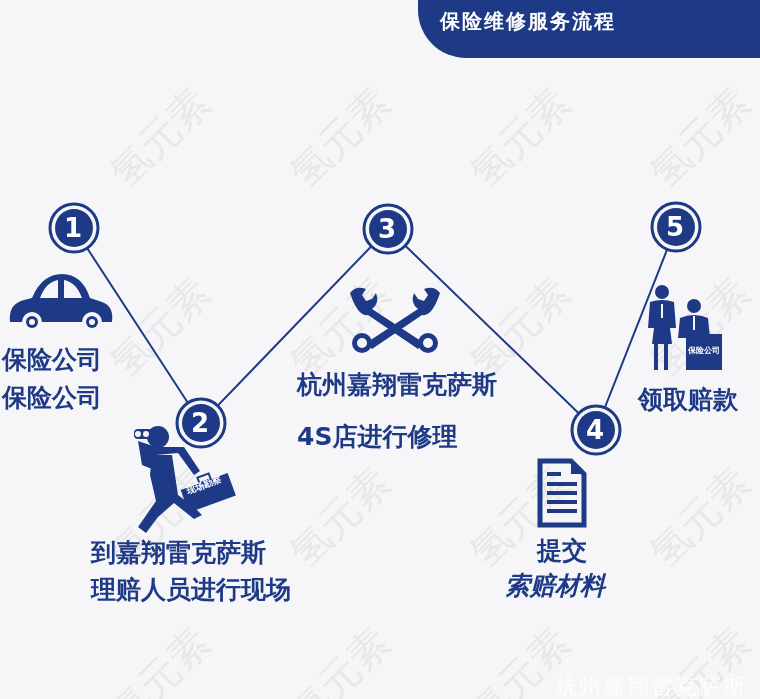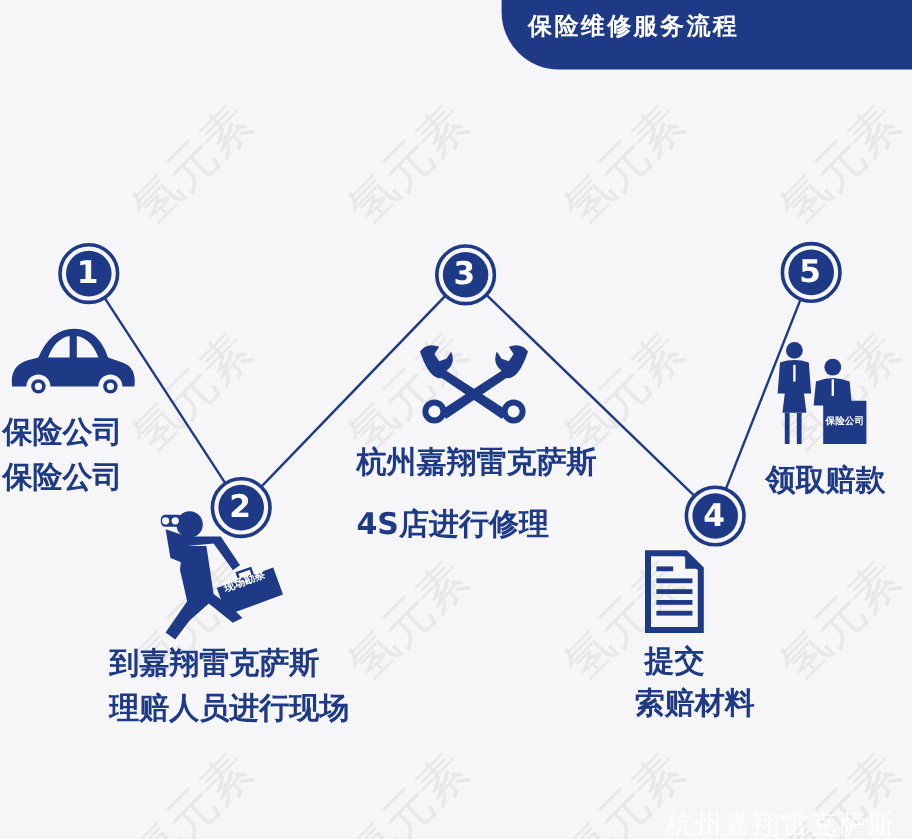--- a/index.html
+++ b/index.html
@@ -111,21 +111,21 @@
 <svg class="icon" style="left:537px;top:458px;" width="50" height="70" viewBox="0 0 50 70">
   <path d="M3 3 L34 3 L47 16 L47 67 L3 67 Z" fill="none" stroke="#1e3a86" stroke-width="5"></path>
   <path d="M34 3 L34 16 L47 16" fill="#1e3a86"></path>
   <rect x="10" y="14" width="14" height="4" fill="#1e3a86"></rect>
   <rect x="10" y="24" width="30" height="4" fill="#1e3a86"></rect>
   <rect x="10" y="33" width="30" height="4" fill="#1e3a86"></rect>
   <rect x="10" y="42" width="30" height="4" fill="#1e3a86"></rect>
   <rect x="10" y="51" width="30" height="4" fill="#1e3a86"></rect>
 </svg>
 <div class="label" style="left:537px;top:533px;">提交</div>
-<div class="label" style="left:529px;top:568px;">索赔材料</div>
+<div class="label" style="left:505px;top:568px;font-style:italic;">索赔材料</div>
 
 <svg class="icon" style="left:646px;top:284px;" width="80" height="90" viewBox="0 0 80 90">
   <g fill="#1e3a86">
     <circle cx="16" cy="8" r="7"></circle>
     <path d="M4 18 Q16 14 28 18 L30 44 L24 44 L26 60 L6 60 L8 44 L2 44 Z"></path>
     <rect x="8" y="60" width="4" height="26"></rect>
     <rect x="18" y="60" width="4" height="26"></rect>
     <circle cx="48" cy="22" r="7"></circle>
     <path d="M34 34 Q48 28 62 34 L64 54 L32 54 Z"></path>
     <rect x="40" y="50" width="36" height="36"></rect>

